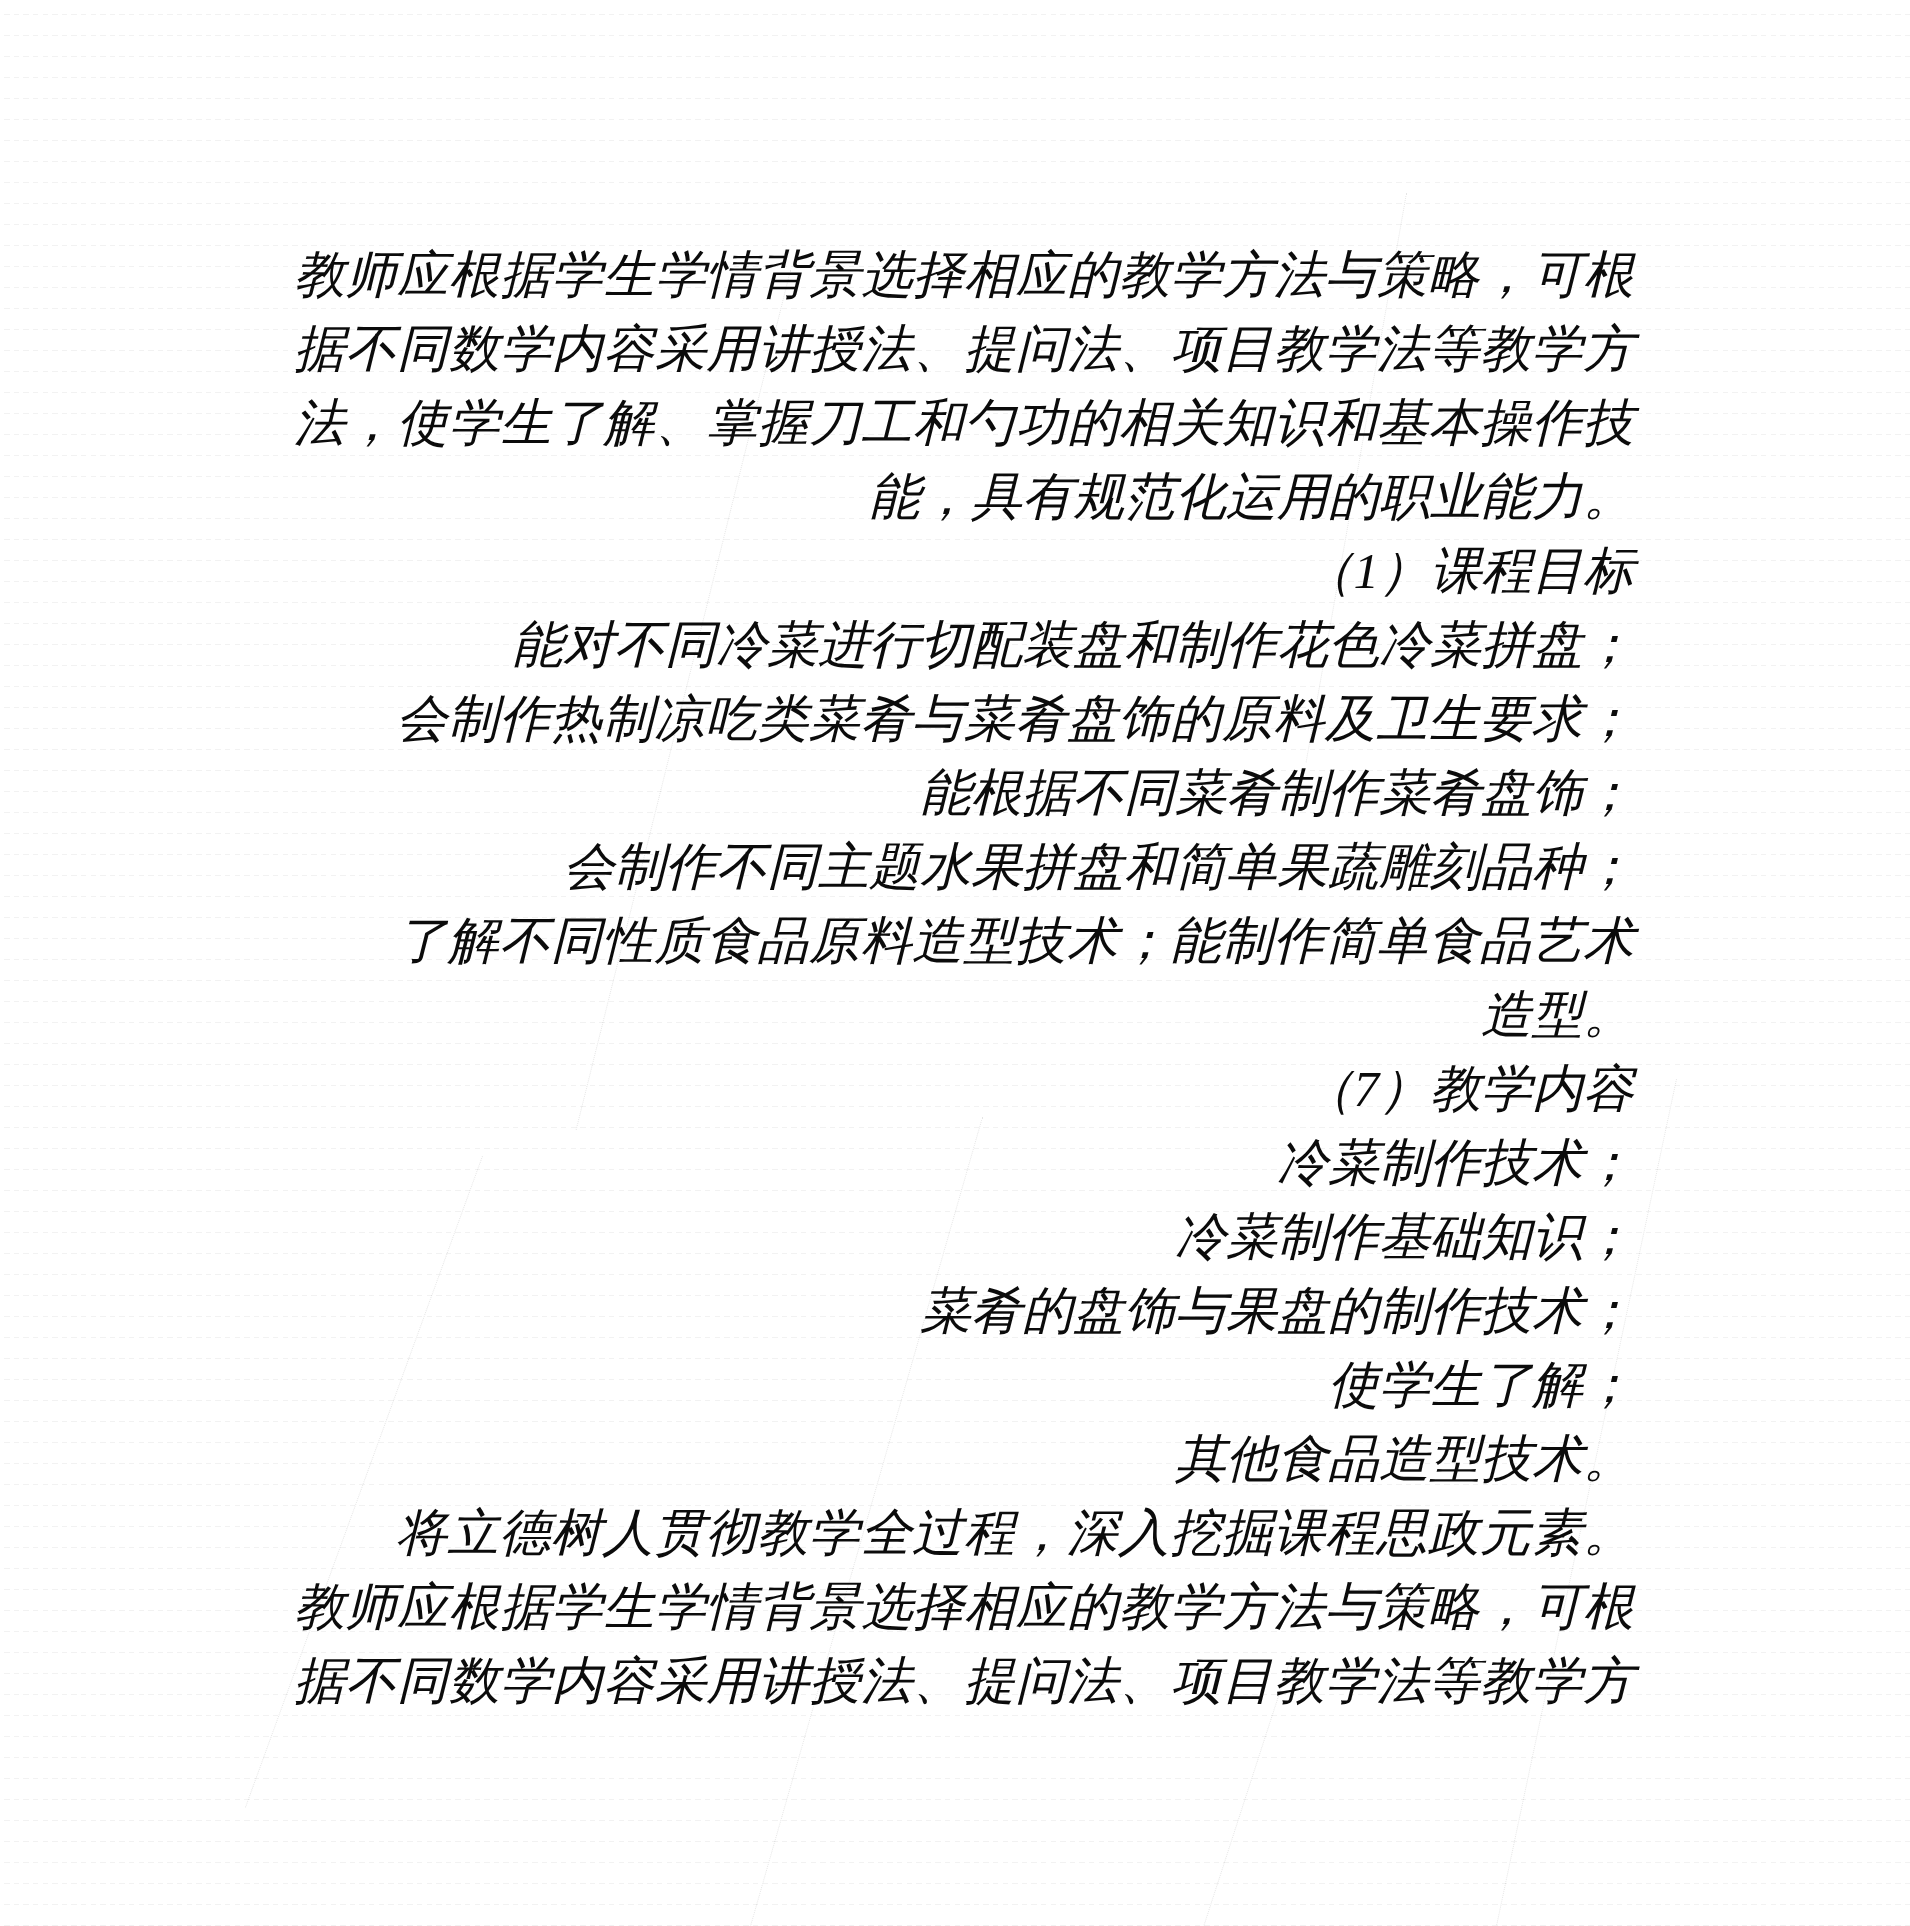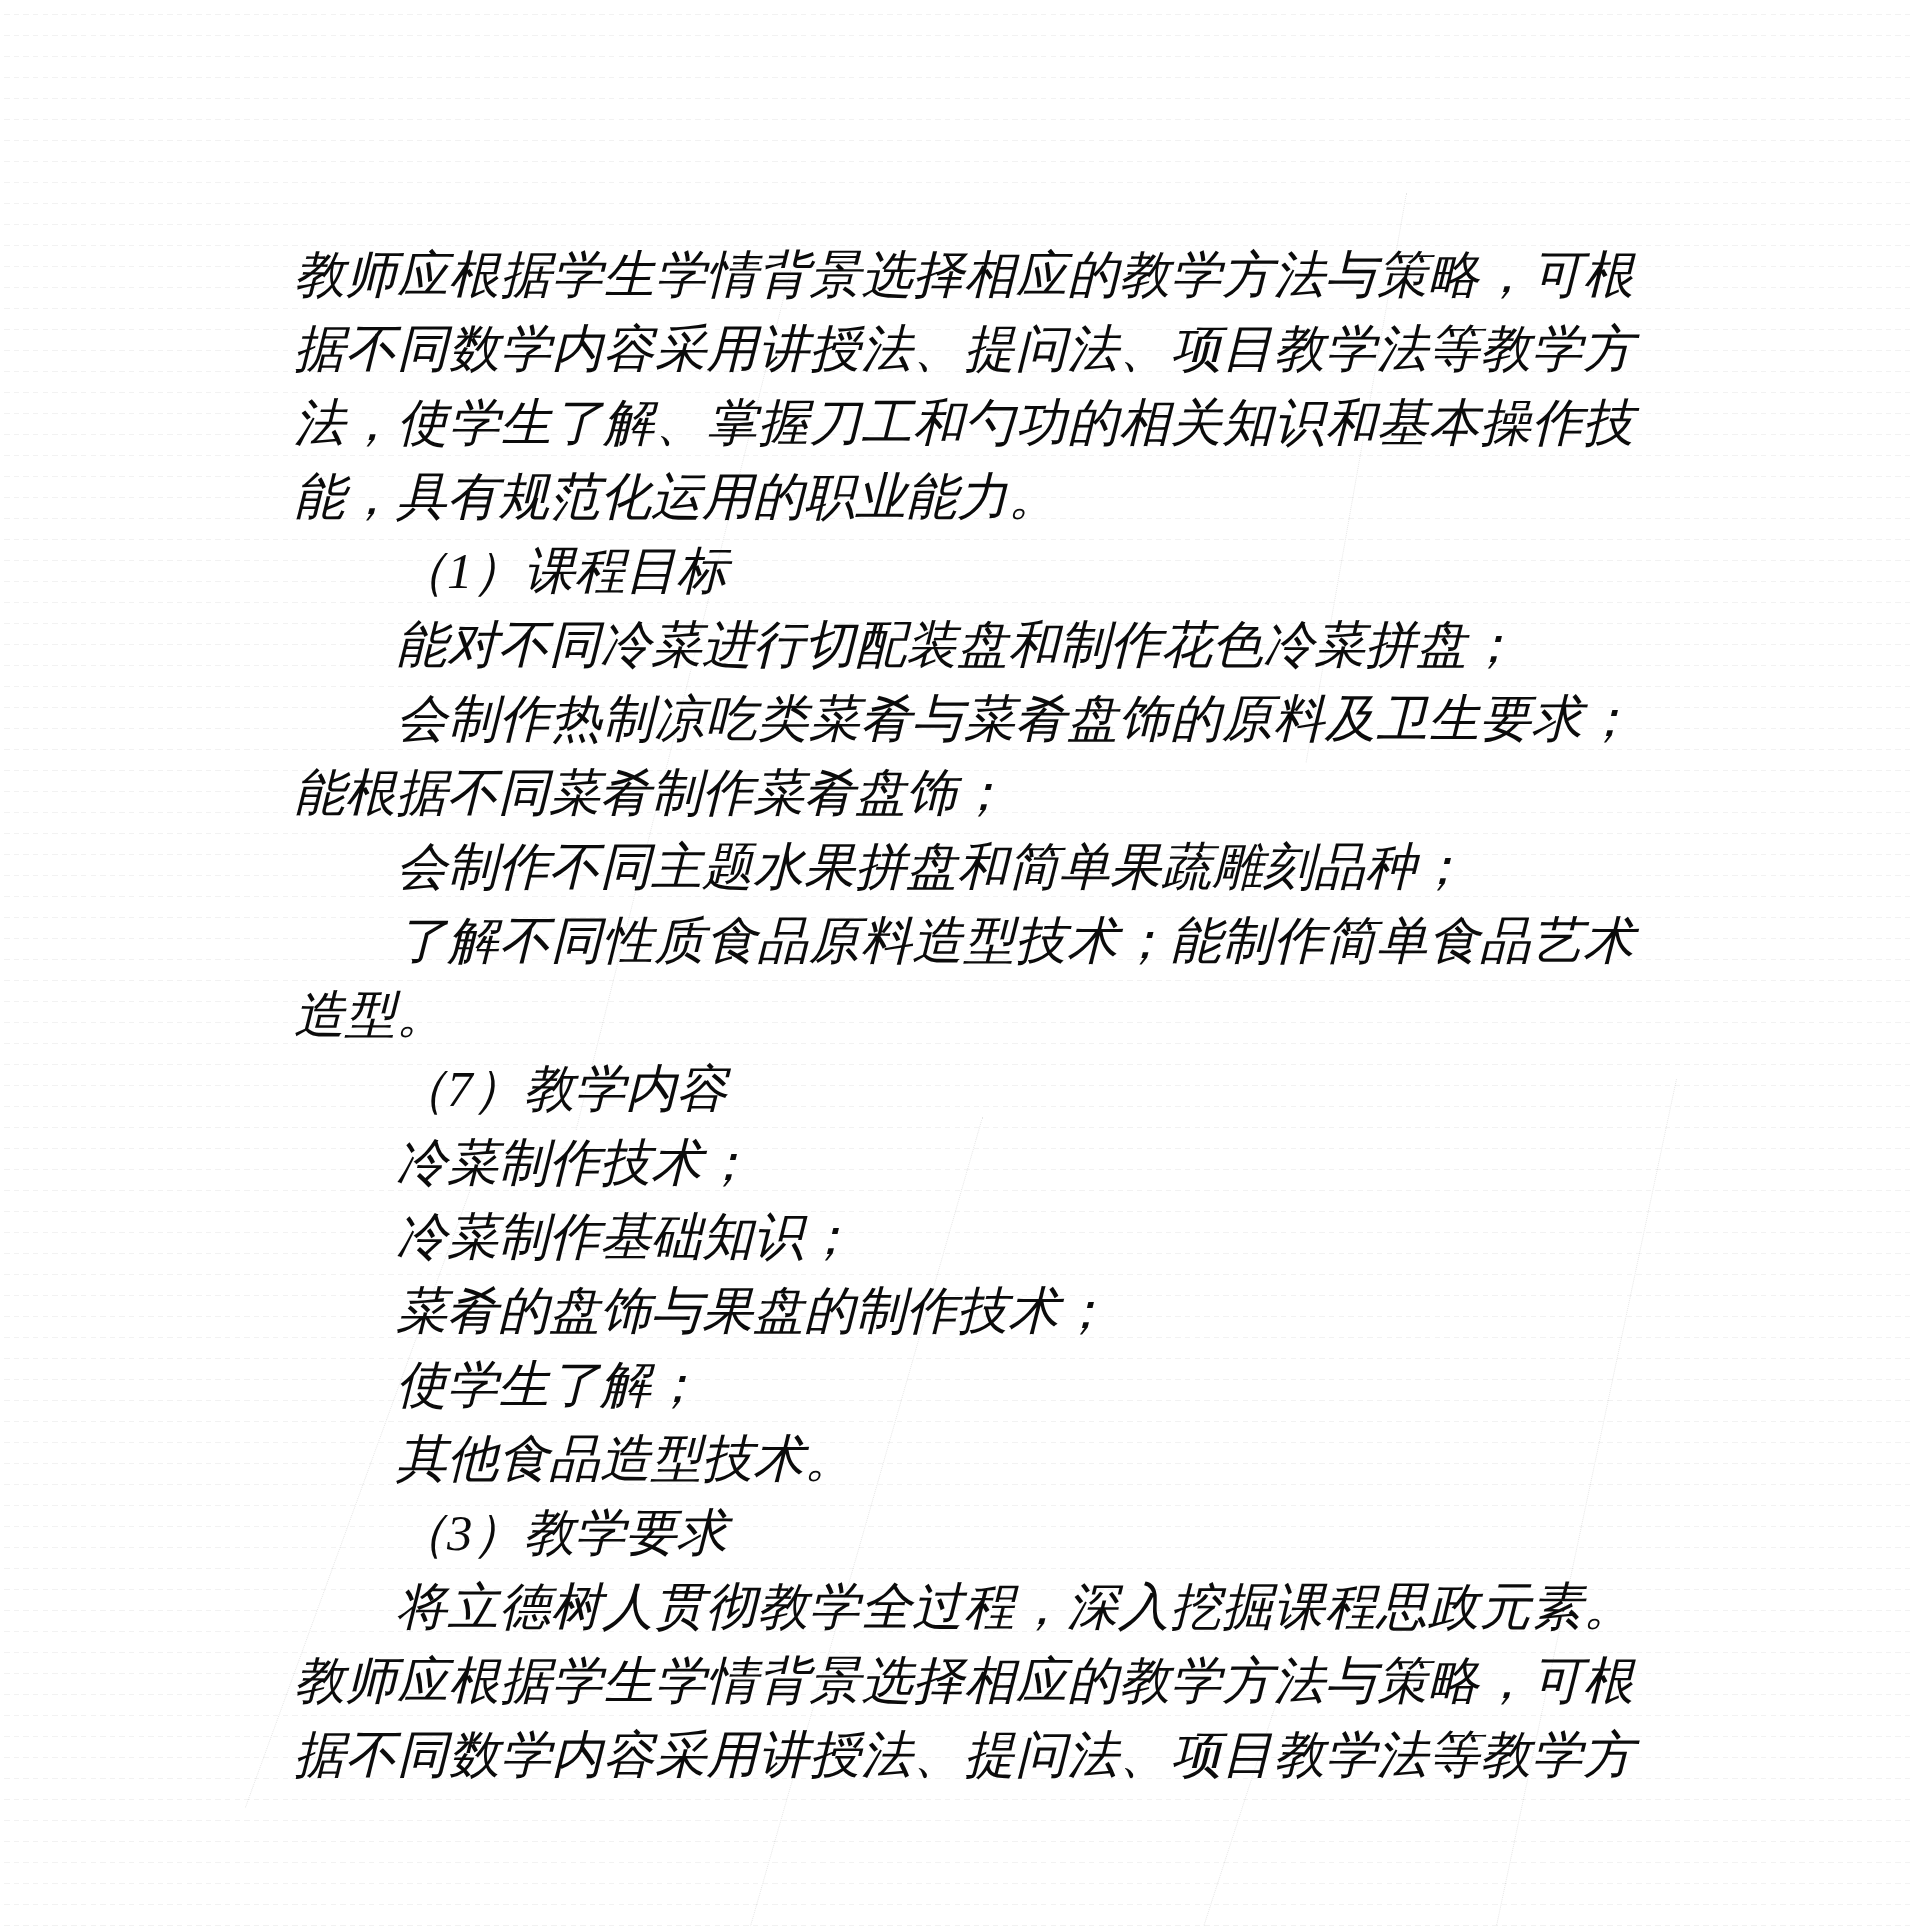--- a/index.html
+++ b/index.html
@@ -47,20 +47,21 @@
     top: 238px;
     width: 1340px;
     color: #0b0b0b;
     font-style: italic;
   }
   .line {
     font-size: 51px;
     line-height: 74px;
     white-space: nowrap;
     letter-spacing: 0;
+    text-align: right;
   }
   .line.indent { text-indent: 2em; }
   .line.fill {
     white-space: normal;
     text-align: justify;
     text-align-last: justify;
     text-justify: inter-character;
   }
   .bold { font-weight: bold; }
 </style>
@@ -87,20 +88,19 @@
     <div class="line">能根据不同菜肴制作菜肴盘饰；</div>
     <div class="line indent">会制作不同主题水果拼盘和简单果蔬雕刻品种；</div>
     <div class="line indent fill">了解不同性质食品原料造型技术；能制作简单食品艺术</div>
     <div class="line">造型。</div>
     <div class="line indent">（7）教学内容</div>
     <div class="line indent">冷菜制作技术；</div>
     <div class="line indent">冷菜制作基础知识；</div>
     <div class="line indent">菜肴的盘饰与果盘的制作技术；</div>
     <div class="line indent">使学生了解；</div>
     <div class="line indent">其他食品造型技术。</div>
-    <div class="line indent">（3）教学要求</div>
     <div class="line indent fill">将立德树人贯彻教学全过程，深入挖掘课程思政元素。</div>
     <div class="line fill">教师应根据学生学情背景选择相应的教学方法与策略，可根</div>
     <div class="line fill">据不同数学内容采用讲授法、提问法、项目教学法等教学方</div>
 
   </div>
 </div>
 
 
 </body></html>

